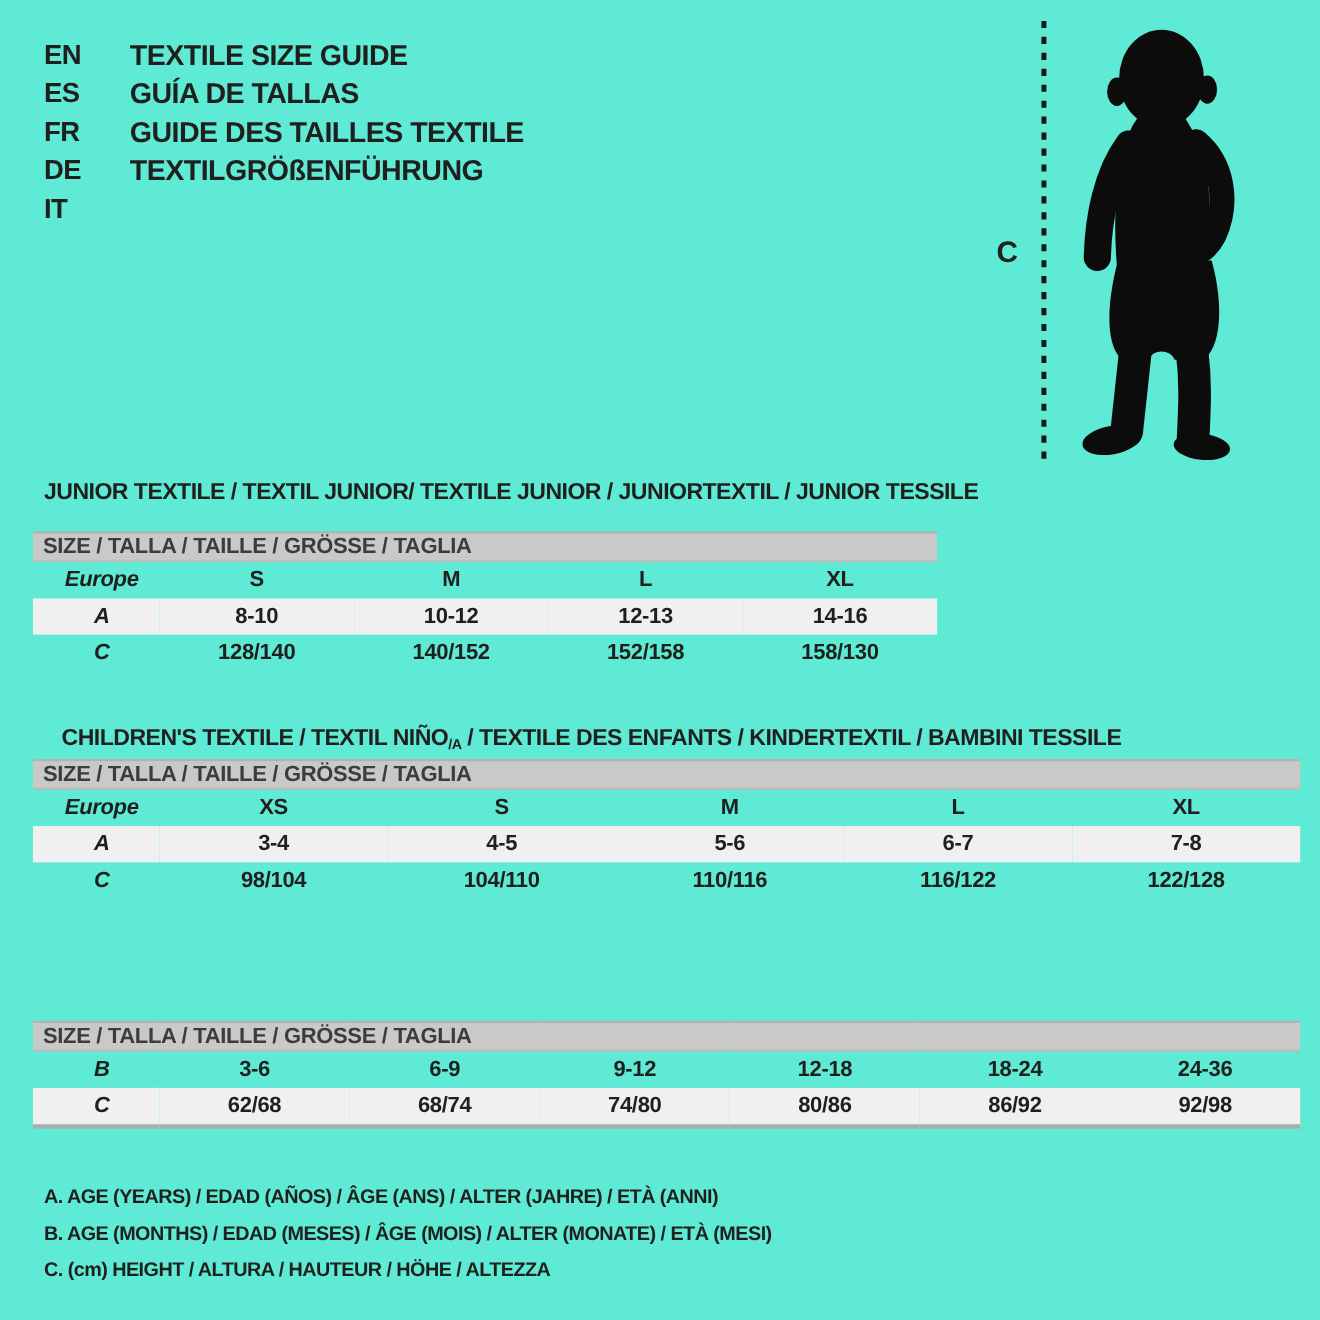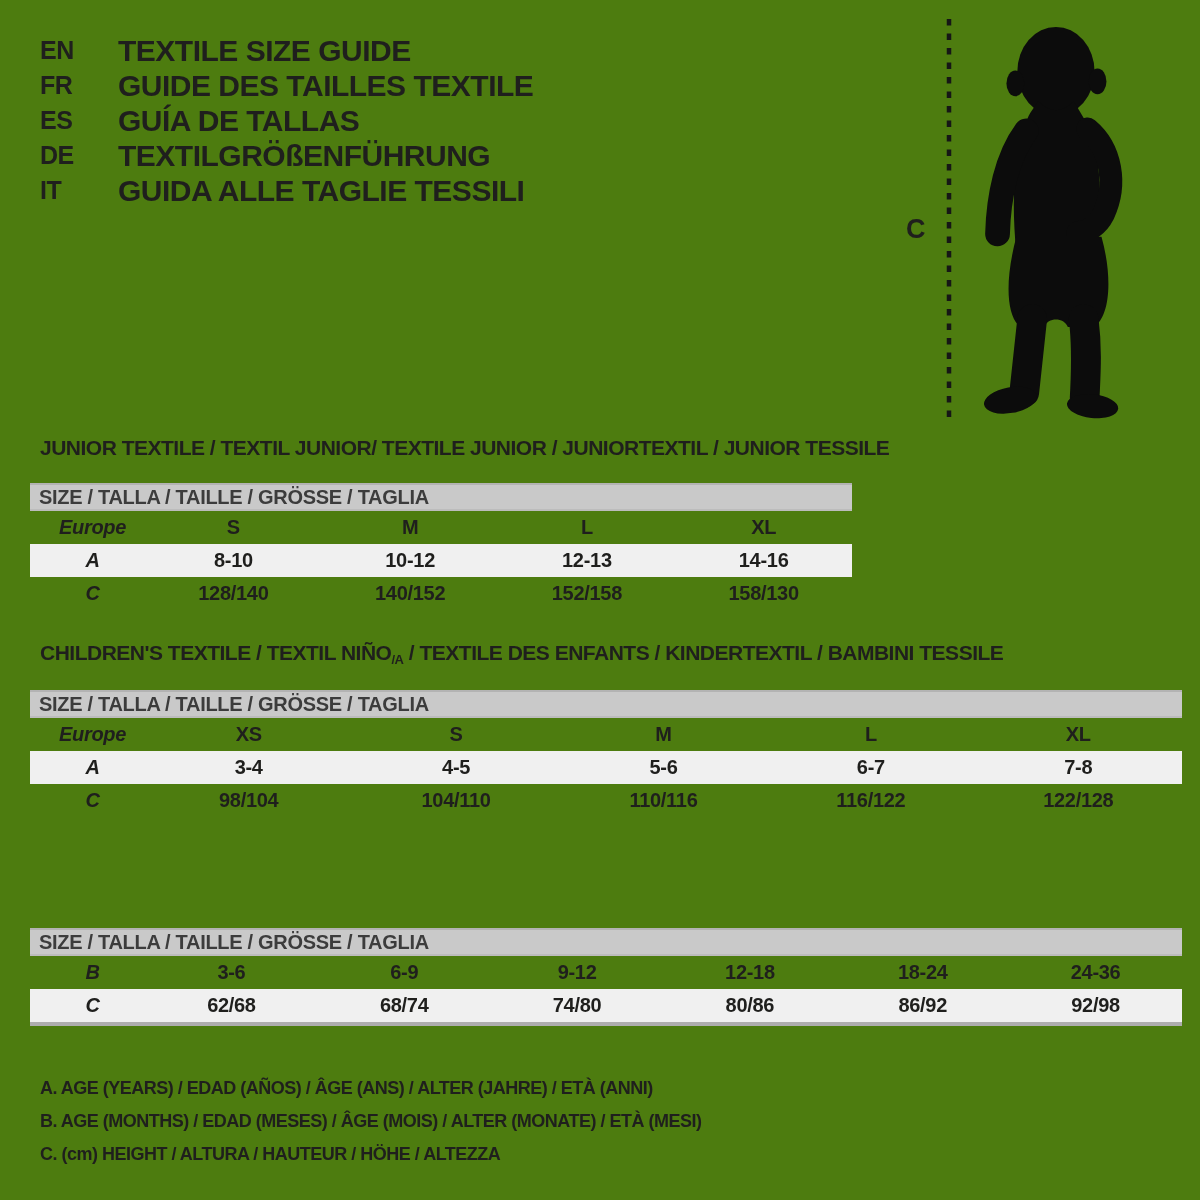--- a/index.html
+++ b/index.html
@@ -1,26 +1,26 @@
 <!DOCTYPE html>
 <html style="--text: #1f1f1d; --bar_bg: #c9c9c9; --bar_text: #3c3c3c; --shade_bg: #f0f0f0; --table_border: #adadad; --silhouette: #0c0c0c;"><head>
 <meta charset="utf-8">
 <title>Textile Size Guide</title>
 <style>
   html,body{margin:0;padding:0;background:#ffffff;}
   .canvas{
-    position:relative;width:1200px;height:1200px;background:#4d7c0f;
+    position:relative;width:1200px;height:1200px;background:#5eead4;
     font-family:"Liberation Sans", sans-serif;color:var(--text,#1f1f1d);
     overflow:hidden;
   }
   
   .lang-block{position:absolute;left:40px;top:33px;}
   .lang-row{display:flex;height:35px;align-items:center;}
   .lang-code{width:78px;font-size:25px;font-weight:700;letter-spacing:-0.5px;}
-  .lang-title{font-size:30px;font-weight:700;letter-spacing:-0.5px;white-space:nowrap;}
+  .lang-title{font-size:26px;font-weight:700;letter-spacing:-0.5px;white-space:nowrap;}
   
   .measure-line{position:absolute;left:944px;top:16px;}
   .figure-svg{position:absolute;left:966px;top:24px;}
   .c-label{position:absolute;left:906px;top:214px;font-size:27px;font-weight:700;}
   
   .section-title{position:absolute;left:40px;font-size:21px;font-weight:700;
     letter-spacing:-0.5px;white-space:nowrap;}
   .section-title .subm{font-size:13px;vertical-align:-4px;font-weight:700;}
   .title-two-line{line-height:36px;}
   
@@ -46,34 +46,33 @@
 <body>
 
 <div class="canvas">
 
   <div class="lang-block">
     <div class="lang-row">
       <span class="lang-code">EN</span>
       <span class="lang-title">TEXTILE SIZE GUIDE</span>
     </div>
     <div class="lang-row">
+      <span class="lang-code">ES</span>
+      <span class="lang-title">GUÍA DE TALLAS</span>
+    </div>
+    <div class="lang-row">
       <span class="lang-code">FR</span>
       <span class="lang-title">GUIDE DES TAILLES TEXTILE</span>
     </div>
     <div class="lang-row">
-      <span class="lang-code">ES</span>
-      <span class="lang-title">GUÍA DE TALLAS</span>
-    </div>
-    <div class="lang-row">
       <span class="lang-code">DE</span>
       <span class="lang-title">TEXTILGRÖßENFÜHRUNG</span>
     </div>
     <div class="lang-row">
       <span class="lang-code">IT</span>
-      <span class="lang-title">GUIDA ALLE TAGLIE TESSILI</span>
     </div>
   </div>
 
   <svg class="measure-line" width="10" height="406" viewBox="0 0 10 406">
     <line x1="5" y1="3" x2="5" y2="403" stroke="#161616" stroke-width="4.5" stroke-dasharray="6.5 8"></line>
   </svg>
   <span class="c-label">C</span>
   <svg class="figure-svg" width="170" height="396" viewBox="0 0 170 400">
     <g fill="#0c0c0c" stroke="none">
       <ellipse cx="90" cy="48" rx="39" ry="45"></ellipse>
@@ -120,21 +119,21 @@
       <tr>
         <td class="lbl">C</td>
         <td>128/140</td>
         <td>140/152</td>
         <td>152/158</td>
         <td>158/130</td>
       </tr>
     </tbody>
   </table>
 
-  <div class="section-title" style="top:641px;"><span>CHILDREN'S TEXTILE / TEXTIL NIÑO</span><span class="subm">/A</span><span> / TEXTILE DES ENFANTS / KINDERTEXTIL / BAMBINI TESSILE</span></div>
+  <div class="section-title" style="top:659px;margin-left:16px;"><span>CHILDREN'S TEXTILE / TEXTIL NIÑO</span><span class="subm">/A</span><span> / TEXTILE DES ENFANTS / KINDERTEXTIL / BAMBINI TESSILE</span></div>
   <table class="size-table" style="top:690px;width:1152px;">
     <colgroup>
         <col style="width:115px;">
         <col>
         <col>
         <col>
         <col>
         <col>
       </colgroup>
     <tbody>

